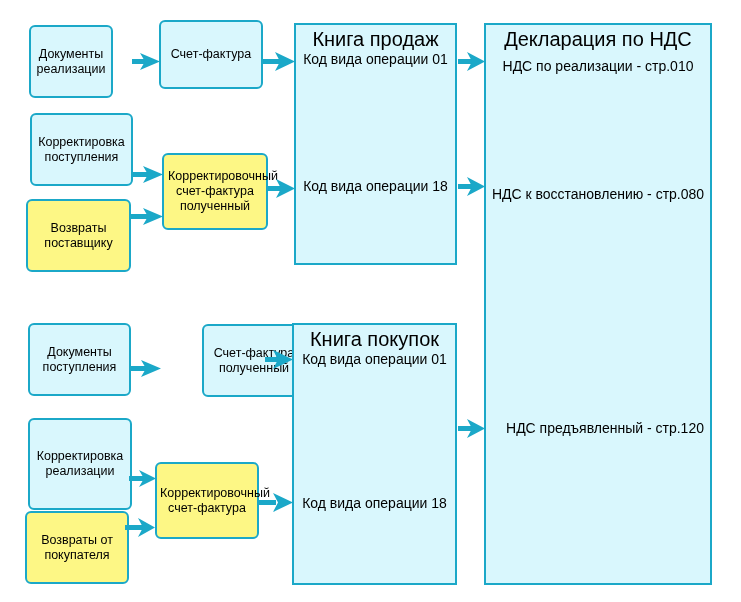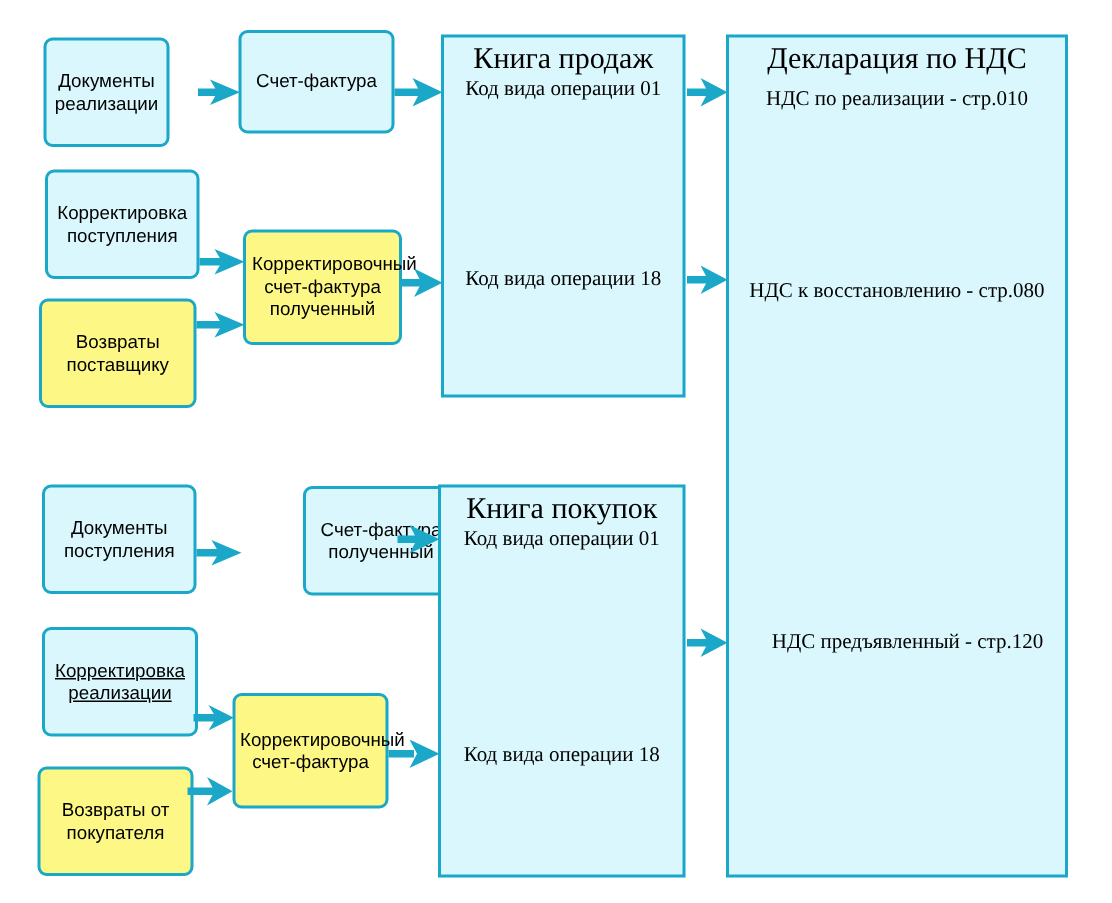--- a/index.html
+++ b/index.html
@@ -4,41 +4,41 @@
   <style>
     html, body { margin: 0; padding: 0; background: #ffffff; }
     body { width: 741px; height: 602px; position: relative; overflow: hidden;
            font-family: "Liberation Sans", sans-serif; color: #000; }
     .box { position: absolute; box-sizing: border-box; border: 2px solid #1ba8c8;
            display: flex; align-items: center; justify-content: center; text-align: center;
            font-size: 12.5px; line-height: 15px; }
     .rnd { border-radius: 6px; }
     .blue { background: #d9f7fd; }
     .yellow { background: #fdf785; }
-    .big { position: absolute; box-sizing: border-box; border: 2px solid #1ba8c8; background: #d9f7fd; font-family: Liberation Serif, serif; }
+    .big { position: absolute; box-sizing: border-box; border: 2px solid #1ba8c8; background: #d9f7fd; }
     .big-title { position: absolute; left: 0; right: 0; top: 3px; text-align: center; font-size: 20px; line-height: 22px; }
     .lbl { position: absolute; left: 0; right: 0; text-align: center; font-size: 14px; line-height: 15px; white-space: nowrap; }
     svg#arrows { position: absolute; left: 0; top: 0; pointer-events: none; }
   </style>
 </head>
 <body>
 
 <div class="box rnd blue" style="left:29px;top:25px;width:84px;height:73px;">
   <span>Документы реализации</span>
 </div>
 <div class="box rnd blue" style="left:30px;top:113px;width:103px;height:73px;">
   <span>Корректировка поступления</span>
 </div>
 <div class="box rnd yellow" style="left:26px;top:199px;width:105px;height:73px;">
   <span>Возвраты поставщику</span>
 </div>
 <div class="box rnd blue" style="left:28px;top:323px;width:103px;height:73px;">
   <span>Документы поступления</span>
 </div>
-<div class="box rnd blue" style="left:28px;top:418px;width:104px;height:73px;text-decoration:underline;">
+<div class="box rnd blue" style="left:28px;top:418px;width:104px;height:92px;">
   <span>Корректировка реализации</span>
 </div>
 <div class="box rnd yellow" style="left:25px;top:511px;width:104px;height:73px;">
   <span>Возвраты от покупателя</span>
 </div>
 
 <div class="box rnd blue" style="left:159px;top:20px;width:104px;height:69px;">
   <span>Счет-фактура</span>
 </div>
 <div class="box rnd yellow" style="left:162px;top:153px;width:106px;height:77px;">

